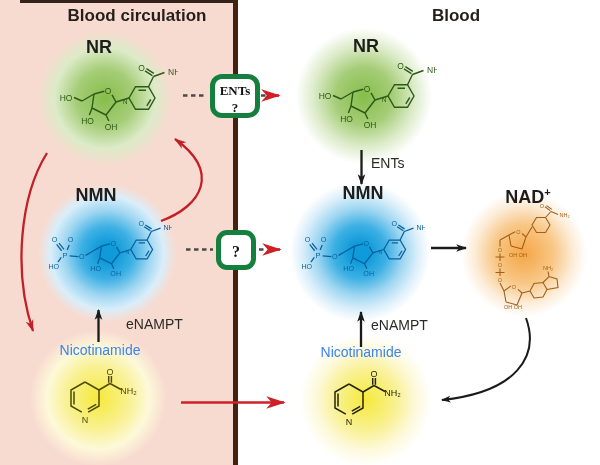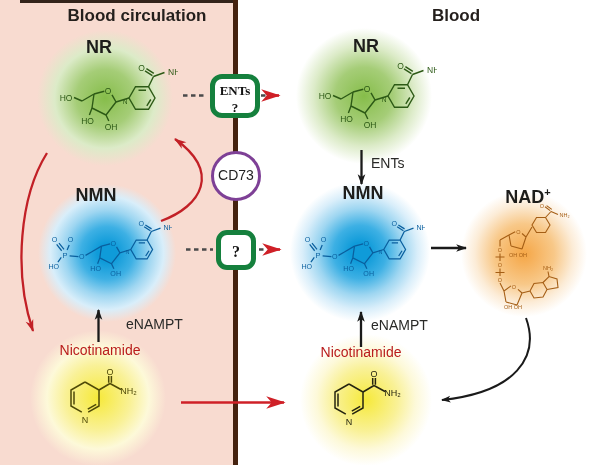--- a/index.html
+++ b/index.html
@@ -10,21 +10,21 @@
   .topline{position:absolute;left:20px;top:0;width:217px;height:2.5px;background:#33231a;}
   .membrane{position:absolute;left:233px;top:0;width:5px;height:465px;background:#45220f;}
   .halo{position:absolute;border-radius:50%;}
   .halo-green {background:radial-gradient(circle closest-side,#86bd4a 0%,#a5cd77 42%,#dcebc8 74%,rgba(250,253,246,0) 100%);}
   .halo-blue  {background:radial-gradient(circle closest-side,#0f9bd9 14%,#3db0e4 38%,#9ed6f1 62%,#d9eefa 82%,rgba(248,252,255,0) 100%);}
   .halo-yellow{background:radial-gradient(circle closest-side,#f6e93a 0%,#f9f197 48%,#fdf9d9 75%,rgba(255,255,250,0) 100%);}
   .halo-orange{background:radial-gradient(circle closest-side,#f5a646 0%,#f8c888 48%,#fcecd7 78%,rgba(255,252,247,0) 100%);}
   .mol{position:absolute;}
   .title{position:absolute;transform:translateX(-50%);font-weight:bold;font-size:17px;color:#241f1c;white-space:nowrap;margin-left:20px;}
   .node-label{position:absolute;transform:translateX(-50%);font-weight:bold;font-size:18px;color:#1d1d1b;white-space:nowrap;}
-  .small-label{position:absolute;transform:translateX(-50%);font-size:14px;color:#b91c1c;white-space:nowrap;}
+  .small-label{position:absolute;transform:translateX(-50%);font-size:14px;color:#3b82f6;white-space:nowrap;}
   .enzyme-label{position:absolute;font-size:14px;color:#2a2a28;white-space:nowrap;}
   .tbox{position:absolute;background:#fff;border:5px solid #15803d;box-sizing:border-box;
         text-align:center;color:#141414;font-family:Liberation Serif, serif;}
   .ents{left:210px;top:74px;width:50px;height:44px;border-radius:12px;
         font-weight:bold;font-size:13px;line-height:1.3;padding-top:4px;}
   .qbox{left:216px;top:230px;width:40px;height:40px;border-radius:11px;
         font-weight:bold;font-size:16px;line-height:33px;}
   .cd73{position:absolute;left:211px;top:151px;width:50px;height:50px;background:#fff;
         border:3px solid #7e4096;border-radius:50%;box-sizing:border-box;
         text-align:center;line-height:43px;font-size:14px;color:#222;}
@@ -215,23 +215,20 @@
     <path d="M361,347 L361,312" stroke="#1a1a1a" stroke-width="2.3" fill="none" marker-end="url(#mBlack)"></path>
     <path d="M361.5,150 L361.5,184" stroke="#1a1a1a" stroke-width="2.3" fill="none" marker-end="url(#mBlack)"></path>
     <path d="M431,248 L466,248" stroke="#1a1a1a" stroke-width="2.3" fill="none" marker-end="url(#mBlack)"></path>
     <path d="M526,318 C540,357 516,392 442,400" stroke="#1a1a1a" stroke-width="2" fill="none" marker-end="url(#mBlack)"></path>
   </svg>
 
   <div class="tbox ents">
     <div>ENTs</div>
     <div>?</div>
   </div>
-  <div class="cd73">
-    <span>CD73</span>
-  </div>
   <div class="tbox qbox">
     <span>?</span>
   </div>
 
   <div class="title" style="left:117px;top:6px">Blood circulation</div>
   <div class="title" style="left:436px;top:6px">Blood</div>
 
   <div class="node-label" style="left:99px;top:37px">NR</div>
   <div class="node-label" style="left:96px;top:185px">NMN</div>
   <div class="small-label" style="left:100px;top:342px">Nicotinamide</div>

